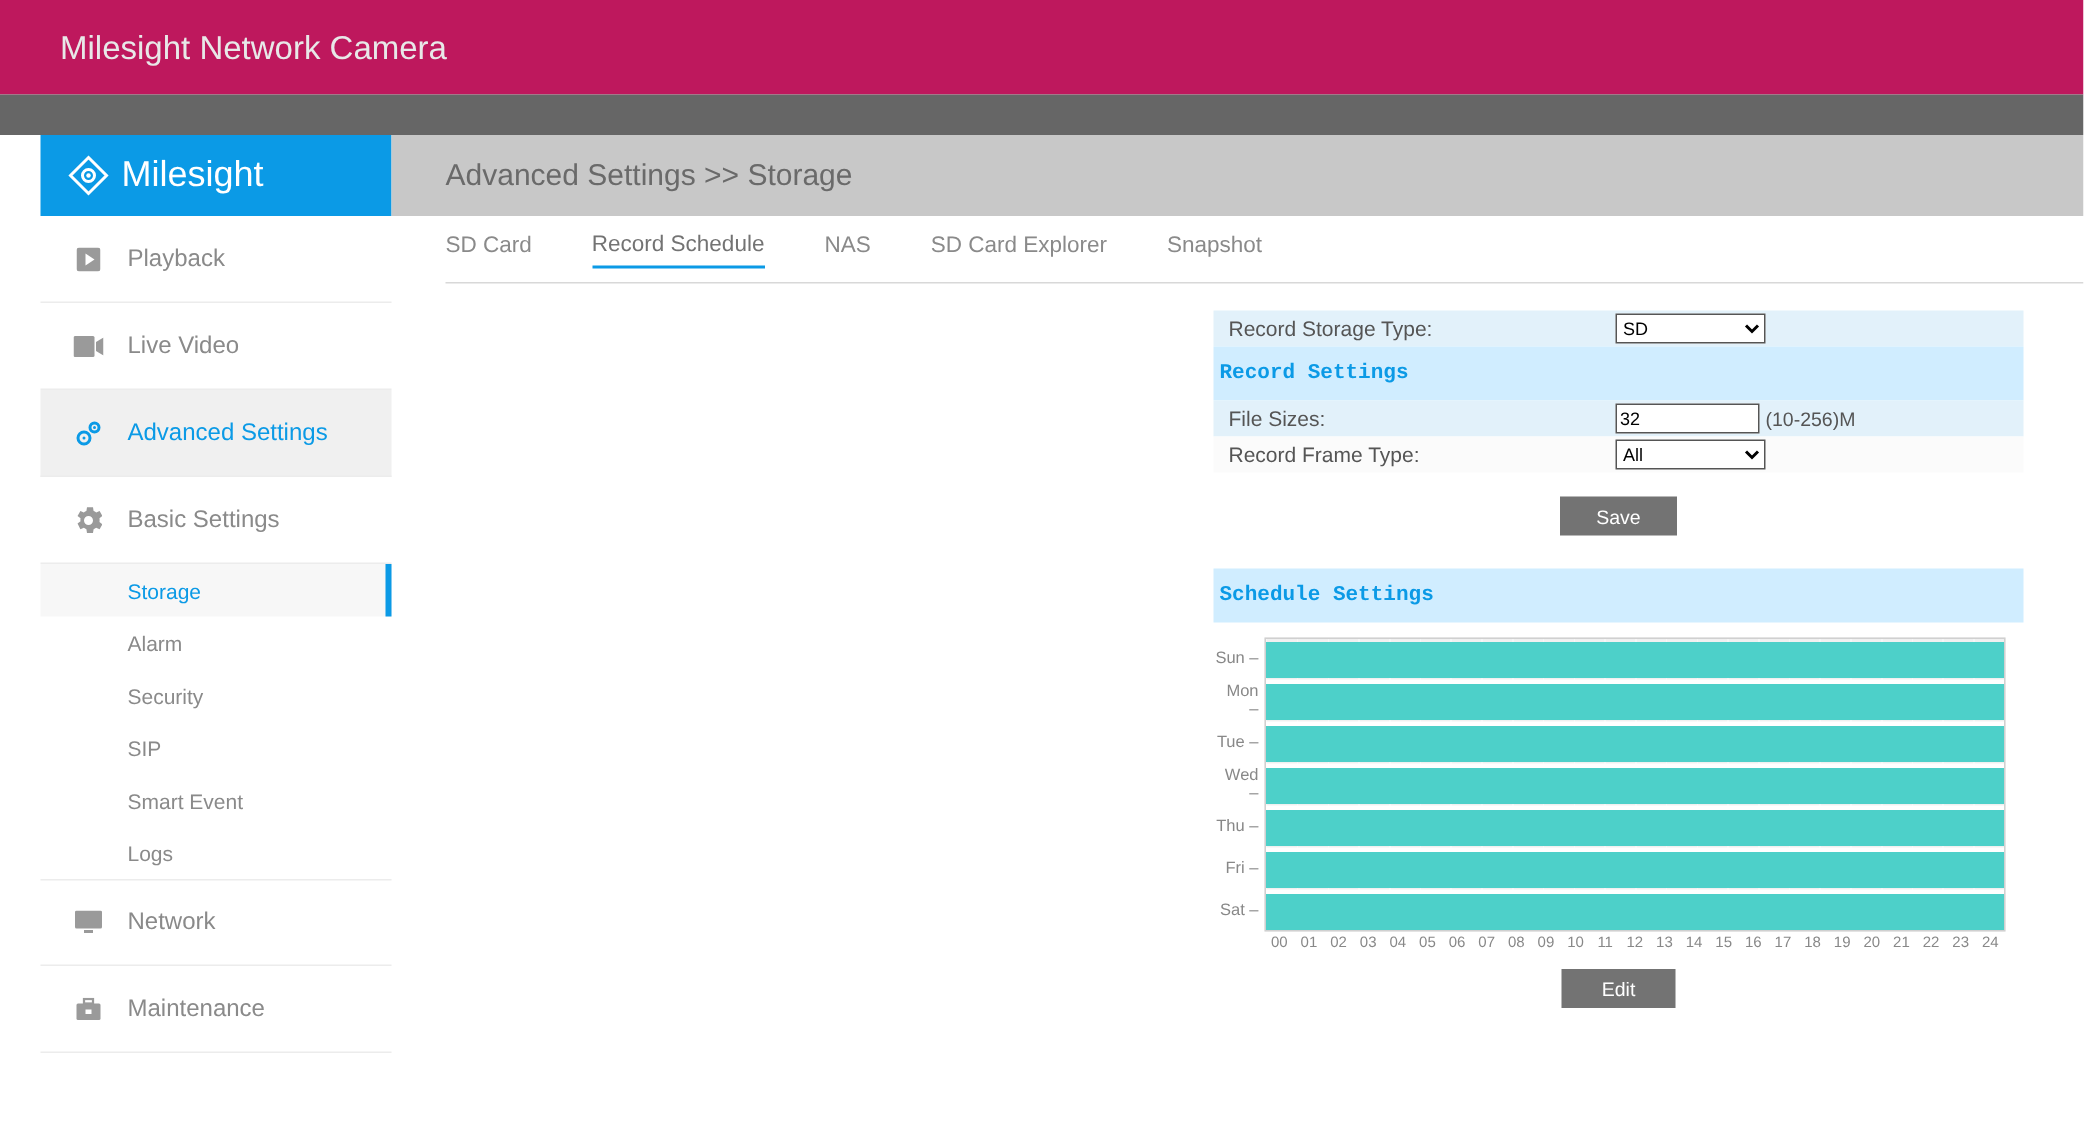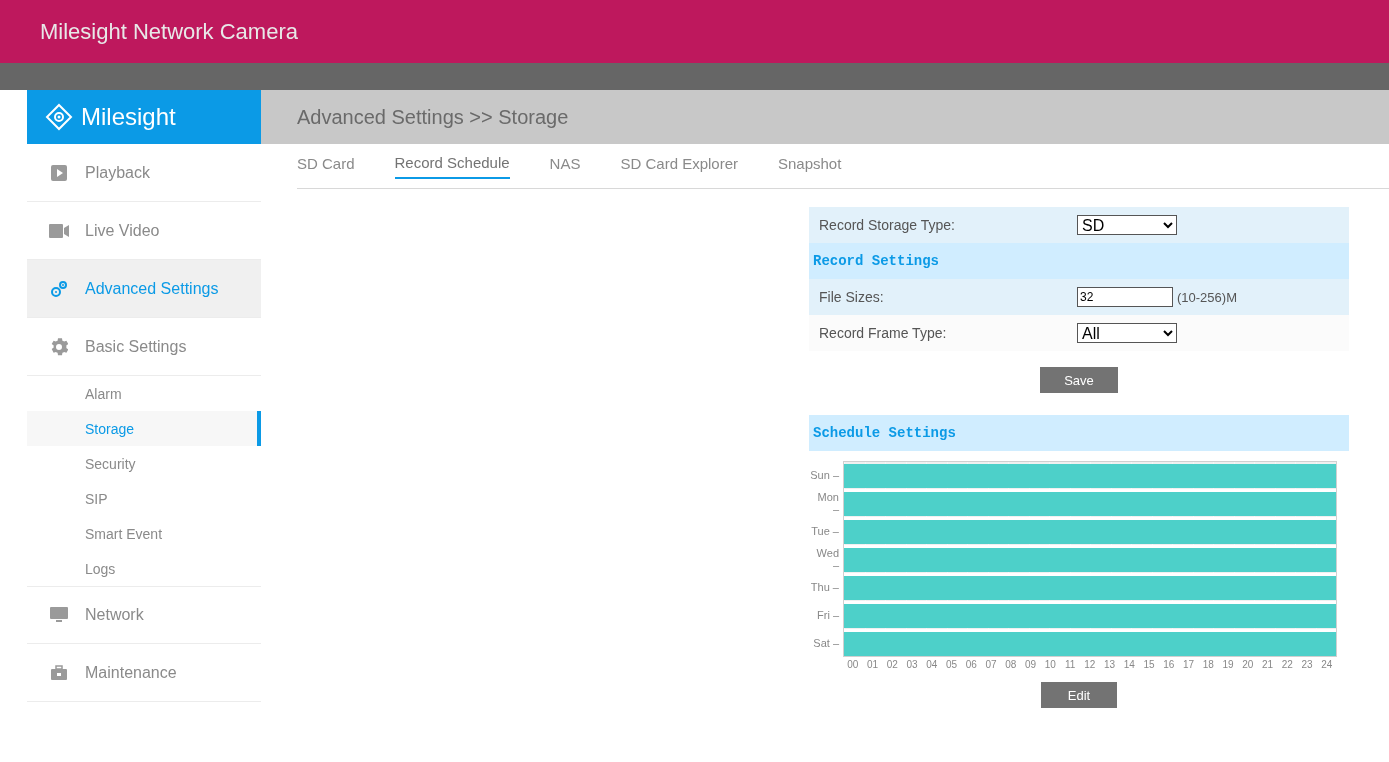--- a/index.html
+++ b/index.html
@@ -19,27 +19,27 @@
 .sub-item { height: 35px; display: flex; align-items: center; padding-left: 58px; color: #8a8a8a; font-size: 14px; cursor: pointer; }
 .sub-item.active { color: #0b9ae6; background: #f7f7f7; border-right: 4px solid #0b9ae6; padding-right: 0; }
 .content { flex: 1; display: flex; flex-direction: column; justify-content: space-between; }
 .breadcrumb-bar { background: #c8c8c8; height: 54px; display: flex; align-items: center; padding-left: 36px; }
 .breadcrumb { color: #6a6a6a; font-size: 20px; }
 .tabs { height: 44px; display: flex; align-items: center; padding-left: 36px; border-bottom: 0; }
 .tab { color: #8a8a8a; font-size: 15px; margin-right: 40px; padding-bottom: 6px; cursor: pointer; }
 .tab.active { color: #737373; border-bottom: 2px solid #0b9ae6; }
 .tab-content { border-top: 1px solid #d8d8d8; margin-left: 36px; flex: 1; overflow: auto; padding-top: 18px; padding-right: 40px; }
 .settings-block { margin-left: 512px; width: 540px; }
-.row { display: flex; align-items: center; height: 36px; padding-left: 10px; padding-right: 10px; font-size: 14px; color: #555; }
+.row { display: flex; align-items: center; height: 24px; padding-left: 10px; padding-right: 10px; font-size: 14px; color: #555; }
 .row.striped-blue { background: #e2f1fa; }
 .row.striped-light { background: #fbfbfb; }
 .row-label { width: 258px; }
 .row-control { flex: 1; display: flex; align-items: center; gap: 4px; }
 .section-header { background: #d0edff; height: 36px; display: flex; align-items: center; padding-left: 4px; color: #0b9ae6; font-weight: bold; font-size: 14px; font-family: Liberation Mono, monospace; }
-select.dd { width: 100px; height: 20px; border: 1px solid #555; font-size: 16px; background: #fff; }
+select.dd { width: 100px; height: 20px; border: 1px solid #555; font-size: 12px; background: #fff; }
 input.small-input { width: 96px; height: 20px; border: 1px solid #555; font-size: 12px; padding: 0 2px; }
 .btn-blue { background: #737373; color: #fff; border: none; width: 78px; height: 26px; font-size: 13px; cursor: pointer; display: block; margin: 16px auto 22px; }
 .btn-blue.small { width: 76px; margin: 12px auto 0; }
 .schedule-wrap { margin-top: 4px; }
 .chart-area { display: flex; margin-top: 10px; }
 .day-labels { display: flex; flex-direction: column; justify-content: space-around; padding-right: 4px; font-size: 11px; color: #888; text-align: right; width: 34px; height: 196px; }
 .day-labels div { height: 27px; display:flex; align-items:center; justify-content:flex-end; }
 .grid-outer { position: relative; width: 494px; }
 .grid-canvas { width: 494px; height: 196px; border: 1px solid #d0d0d0; position: relative; background: #f0f0f0; }
 .grid-canvas::before { content: ""; position: absolute; left:0; top:0; right:0; bottom:0; background-image: repeating-linear-gradient(to right, rgba(255,255,255,0.4) 0, rgba(255,255,255,0.4) 1px, transparent 1px, transparent 20.5px); }
@@ -109,25 +109,25 @@
     <div class="nav-item">
       <span class="nav-icon">
         <svg width="18" height="18" viewBox="0 0 18 18" fill="#9a9a9a">
             <path d="M9 6a3 3 0 100 6 3 3 0 000-6zm7.4 3c0 .4 0 .7-.1 1l2 1.5-1.9 3.3-2.3-.9c-.5.4-1.1.7-1.7.9l-.4 2.5H8l-.4-2.5c-.6-.2-1.2-.5-1.7-.9l-2.3.9L1.7 11l2-1.5c-.1-.3-.1-.6-.1-1s0-.7.1-1l-2-1.5L3.6 2.7l2.3.9c.5-.4 1.1-.7 1.7-.9L8 .2h4l.4 2.5c.6.2 1.2.5 1.7.9l2.3-.9 1.9 3.3-2 1.5c.1.3.1.6.1 1z"></path>
           </svg>
       </span>
       <span>Basic Settings</span>
     </div>
 
     <div class="sub-list">
-      <div class="sub-item">
-          <span>Alarm</span>
-        </div>
       <div class="sub-item active">
           <span>Storage</span>
+        </div>
+      <div class="sub-item">
+          <span>Alarm</span>
         </div>
       <div class="sub-item">
           <span>Security</span>
         </div>
       <div class="sub-item">
           <span>SIP</span>
         </div>
       <div class="sub-item">
           <span>Smart Event</span>
         </div>

